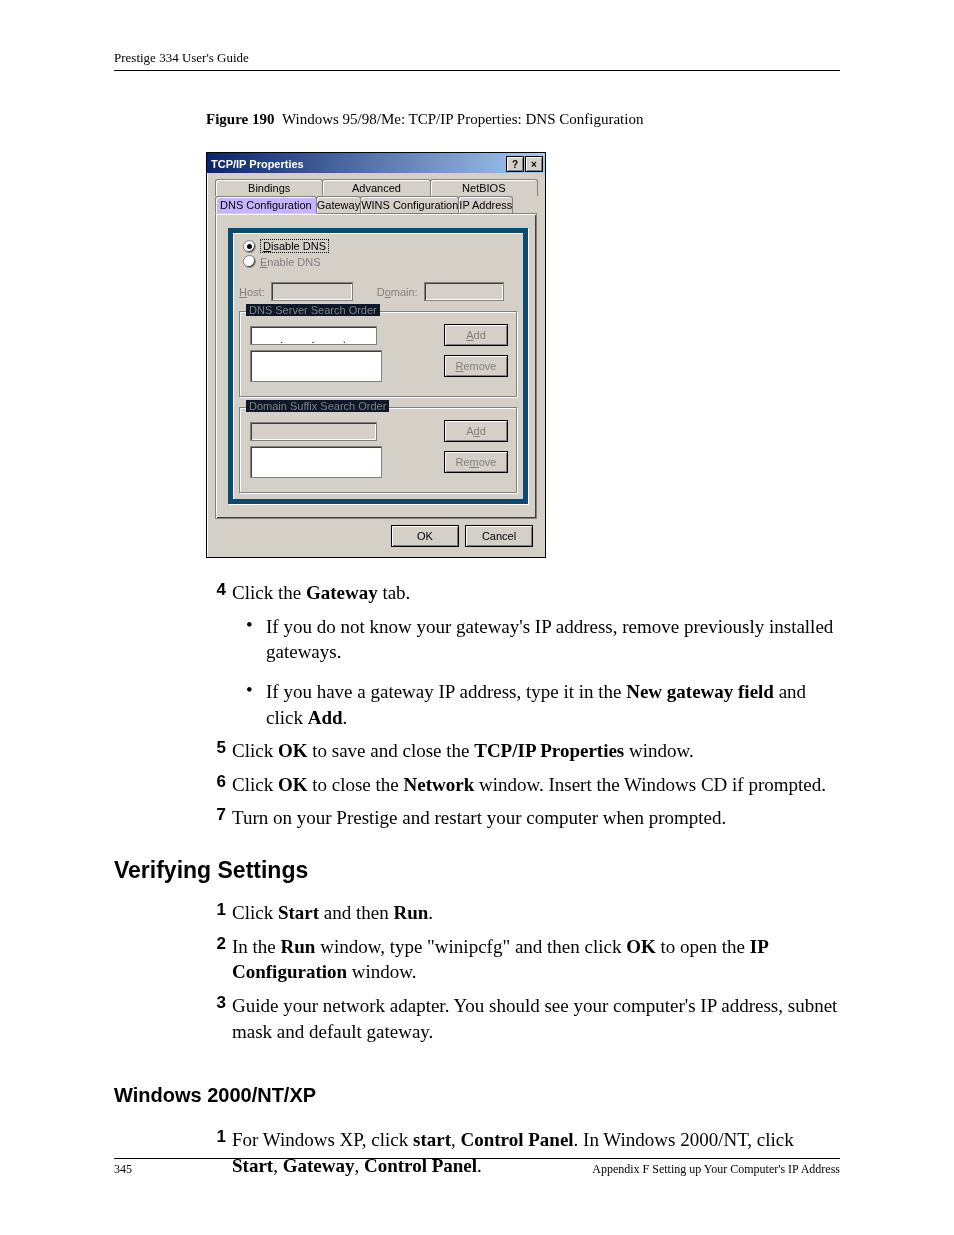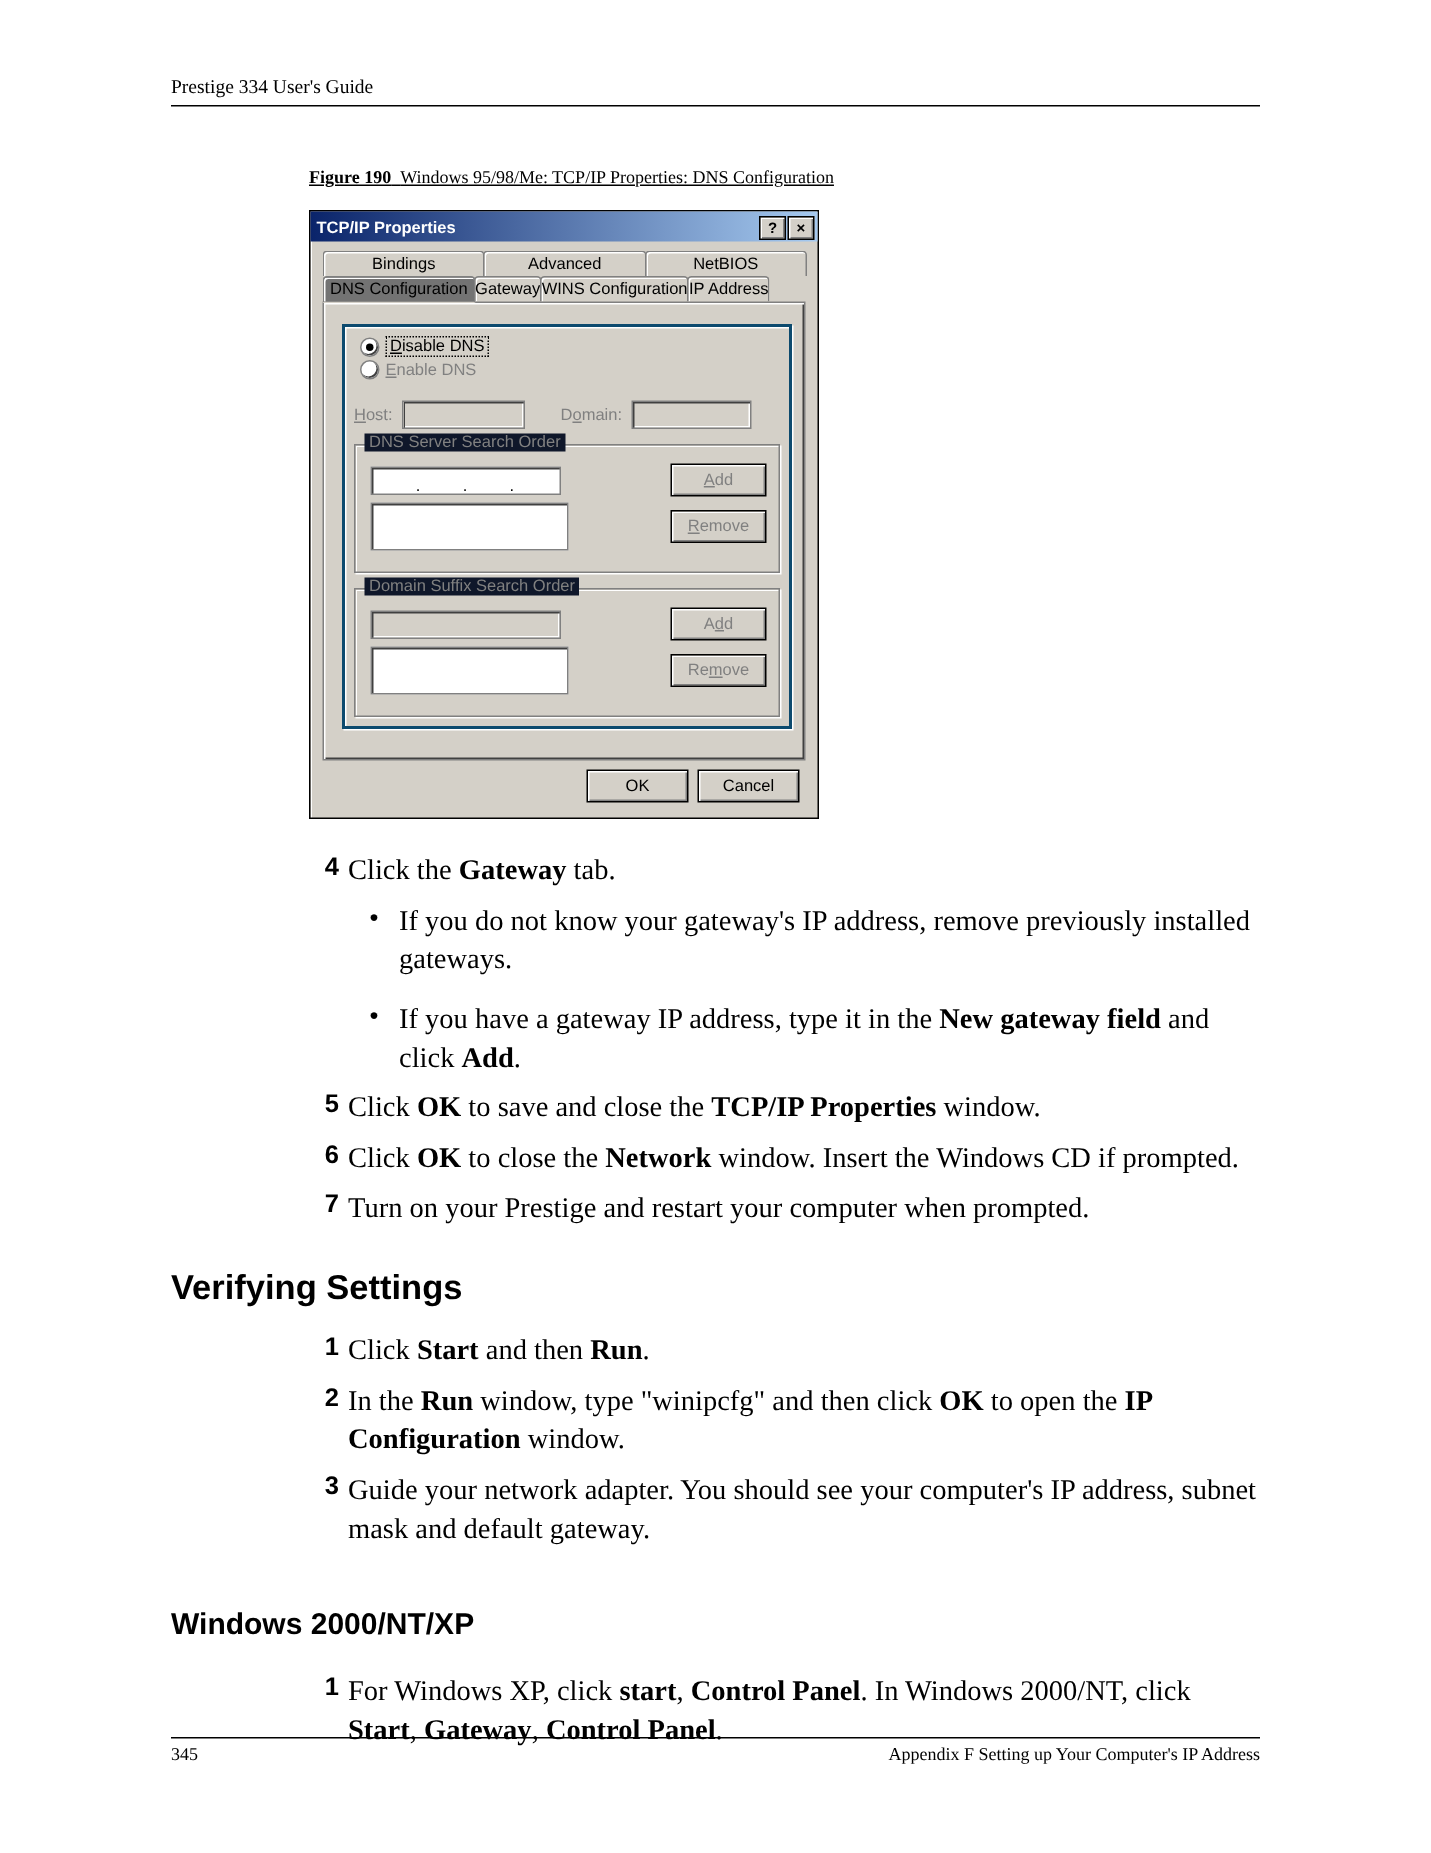--- a/index.html
+++ b/index.html
@@ -19,23 +19,22 @@
     width:726px;
   }
   .running-head {
     font-size:13px;
     padding-bottom:4px;
     border-bottom:1.5px solid #000;
     margin-bottom:40px;
   }
   .fig-caption {
     margin-left:92px;
-    font-size:12px;
-    margin-bottom:14px;
-    text-decoration:underline;
+    font-size:15px;
+    margin-bottom:24px;
   }
   .fig-caption .fignum { font-weight:bold; }
   
   .dlg-frame {
     margin-left:92px;
     width:338px;
     border:1px solid #000;
     font-family: Tahoma, "MS Sans Serif", Arial, sans-serif;
     font-size:11px;
     background:#d4d0c8;
@@ -68,21 +67,21 @@
     border-bottom:none;
     border-radius:3px 3px 0 0;
     background:#d4d0c8;
     box-shadow: inset 1px 1px 0 #fff;
     font-size:11px;
     margin-right:-1px;
     position:relative;
     text-align:center;
   }
   .tab.active {
-    background:#737373;
+    background:#c4b5fd;
     z-index:3;
     border-bottom:1px solid #d4d0c8;
     margin-bottom:-1px;
   }
   .tabs-row.row1 .tab { flex:1; }
   .tab-panel {
     border:1px solid #808080;
     box-shadow: inset 1px 1px 0 #fff, inset -1px -1px 0 #404040;
     padding:10px 8px 14px 12px;
     min-height:280px;
@@ -194,21 +193,21 @@
         <div class="tab">Advanced</div>
         <div class="tab">NetBIOS</div>
       </div>
       <div class="tabs-row">
         <div class="tab active" style="padding:2px 4px;">DNS Configuration</div>
         <div class="tab">Gateway</div>
         <div class="tab">WINS Configuration</div>
         <div class="tab">IP Address</div>
       </div>
       <div class="tab-panel">
-        <div style="border:2px solid #0c4a6e; box-shadow:1px 1px 0 #fff,inset 1px 1px 0 #fff; padding:4px 6px 6px 6px; position:relative; margin-top:4px;">
+        <div style="border:5px solid #0c4a6e; box-shadow:1px 1px 0 #fff,inset 1px 1px 0 #fff; padding:4px 6px 6px 6px; position:relative; margin-top:4px;">
           <div class="radio-line">
             <span class="radio-dot">
                 <span class="inner"></span>
               </span>
             <span class="dotted-focus"><span class="und">D</span><span>isable DNS</span></span>
           </div>
           <div class="radio-line disabled">
             <span class="radio-dot"></span>
             <span><span class="und">E</span><span>nable DNS</span></span>
           </div>

